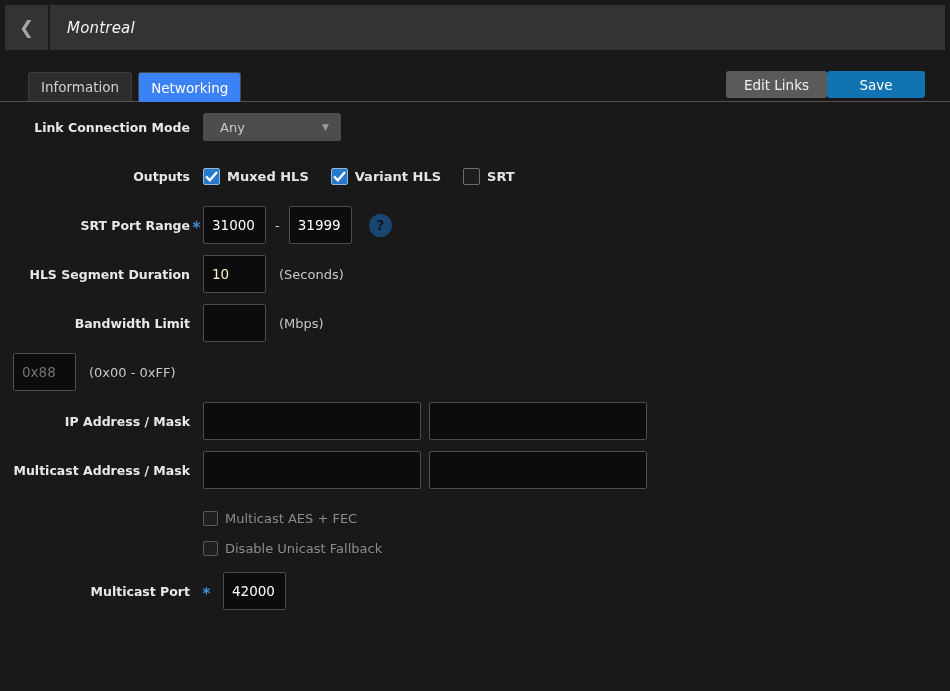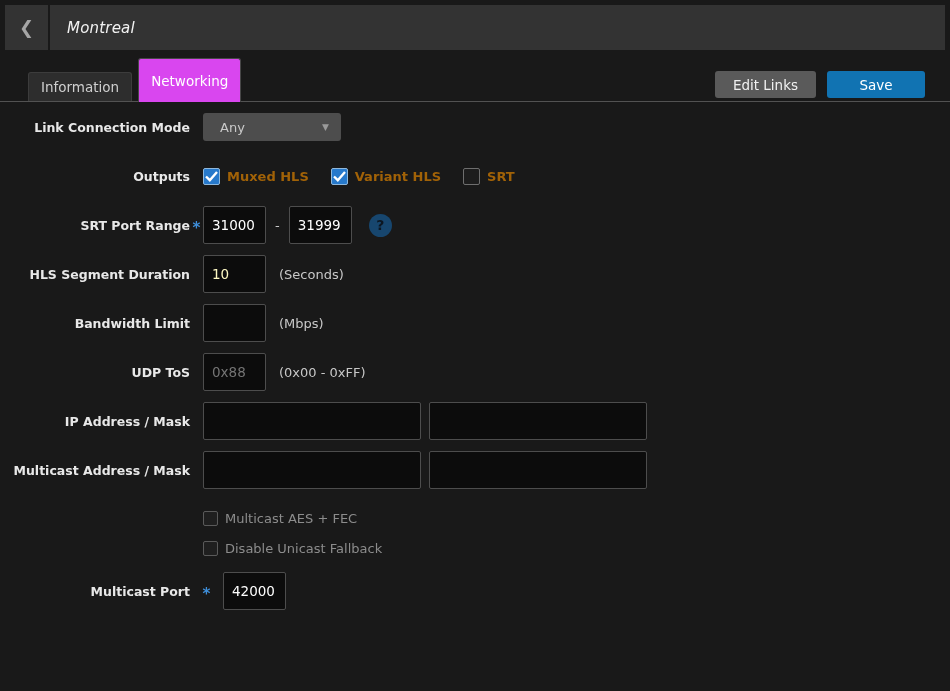--- a/index.html
+++ b/index.html
@@ -30,23 +30,23 @@
     border-bottom:1px solid #525252;
     display:flex; align-items:flex-end; padding:0 25px 0 28px;
   }
   .tab {
     height:29px; padding:0 12px; display:flex; align-items:center;
     font-size:13.5px; color:#cfcfcf; background:#2d2d2d;
     border:1px solid #3c3c3c; border-bottom:none;
     border-radius:3px 3px 0 0; margin-right:6px; cursor:pointer; white-space:nowrap;
   }
   .tab.active {
-    background:#d946ef; border-color:#474747; color:#ffffff; height:44px; margin-bottom:-1px;
-  }
-  .tab-actions { margin-left:auto; display:flex; gap:11px; align-items:center; padding-bottom:3px; }
+    background:#3b82f6; border-color:#474747; color:#ffffff; height:30px; margin-bottom:-1px;
+  }
+  .tab-actions { margin-left:auto; display:flex; align-items:center; padding-bottom:3px; }
   .btn {
     height:27px; padding:0 18px; font-size:13.5px; border:none; border-radius:3px;
     display:flex; align-items:center; justify-content:center; cursor:pointer; white-space:nowrap;
     font-family:inherit;
   }
   .btn-gray { background:#5a5a5a; color:#f0f0f0; }
   .btn-blue { background:#1173b2; color:#ffffff; min-width:98px; }
 
   
   .form { position:absolute; top:92px; left:0; right:0; padding-top:21px; }
@@ -86,21 +86,21 @@
   
   .cbgroup { display:flex; align-items:center; }
   .cb { display:flex; align-items:center; cursor:pointer; margin-right:22px; }
   .cb:last-child { margin-right:0; }
   .cb .box {
     width:17px; height:17px; border-radius:2px; margin-right:7px;
     background:#1d1d1d; border:1px solid #6e6e6e;
     display:flex; align-items:center; justify-content:center;
   }
   .cb.checked .box { background:#2779cb; border-color:#8fb8dc; }
-  .cb .cblabel { font-size:13px; font-weight:bold; color:#a16207; white-space:nowrap; }
+  .cb .cblabel { font-size:13px; font-weight:bold; color:#e5e5e5; white-space:nowrap; }
   .cb.dim .box { width:15px; height:15px; border-color:#5a5a5a; background:#1f1f1f; }
   .cb.dim .cblabel { color:#8c8c8c; font-weight:normal; font-size:13px; }
   .row.sub { height:18px; margin-bottom:12px; }
   .row.mt-lg { margin-top:25px; }
   .row.mt-md { margin-top:20px;gap:10px; }
 
   
   .footer {
     position:absolute; left:5px; right:5px; bottom:5px; height:53px; background:#2b2b2b;
     display:flex; align-items:center; justify-content:flex-end; padding-right:20px; gap:8px;
@@ -190,21 +190,20 @@
     </div>
 
     <div class="row">
       <div class="lbl">Bandwidth Limit</div>
       <div class="gap"></div>
       <input class="txt small" type="text" value="" style="">
       <span class="unit">(Mbps)</span>
     </div>
 
     <div class="row">
-      <div class="lbl">UDP ToS</div>
       <div class="gap"></div>
       <input class="txt small" type="text" placeholder="0x88" style="">
       <span class="unit">(0x00 - 0xFF)</span>
     </div>
 
     <div class="row">
       <div class="lbl">IP Address / Mask</div>
       <div class="gap"></div>
       <input class="txt long" type="text" value="" style="">
       <span class="long-gap"></span>

